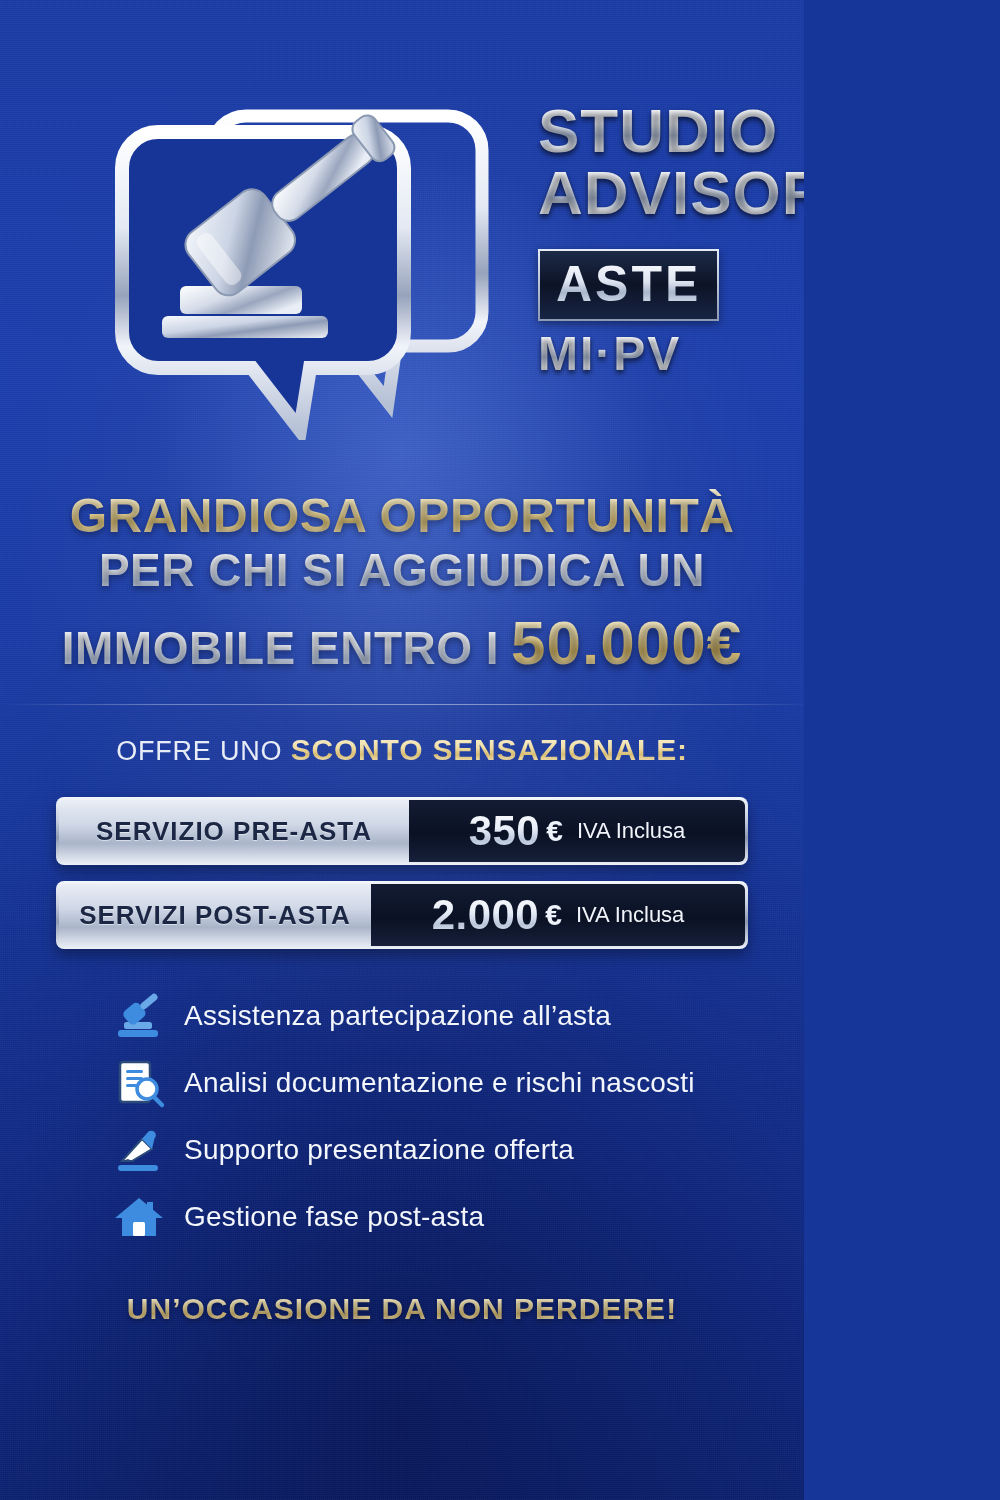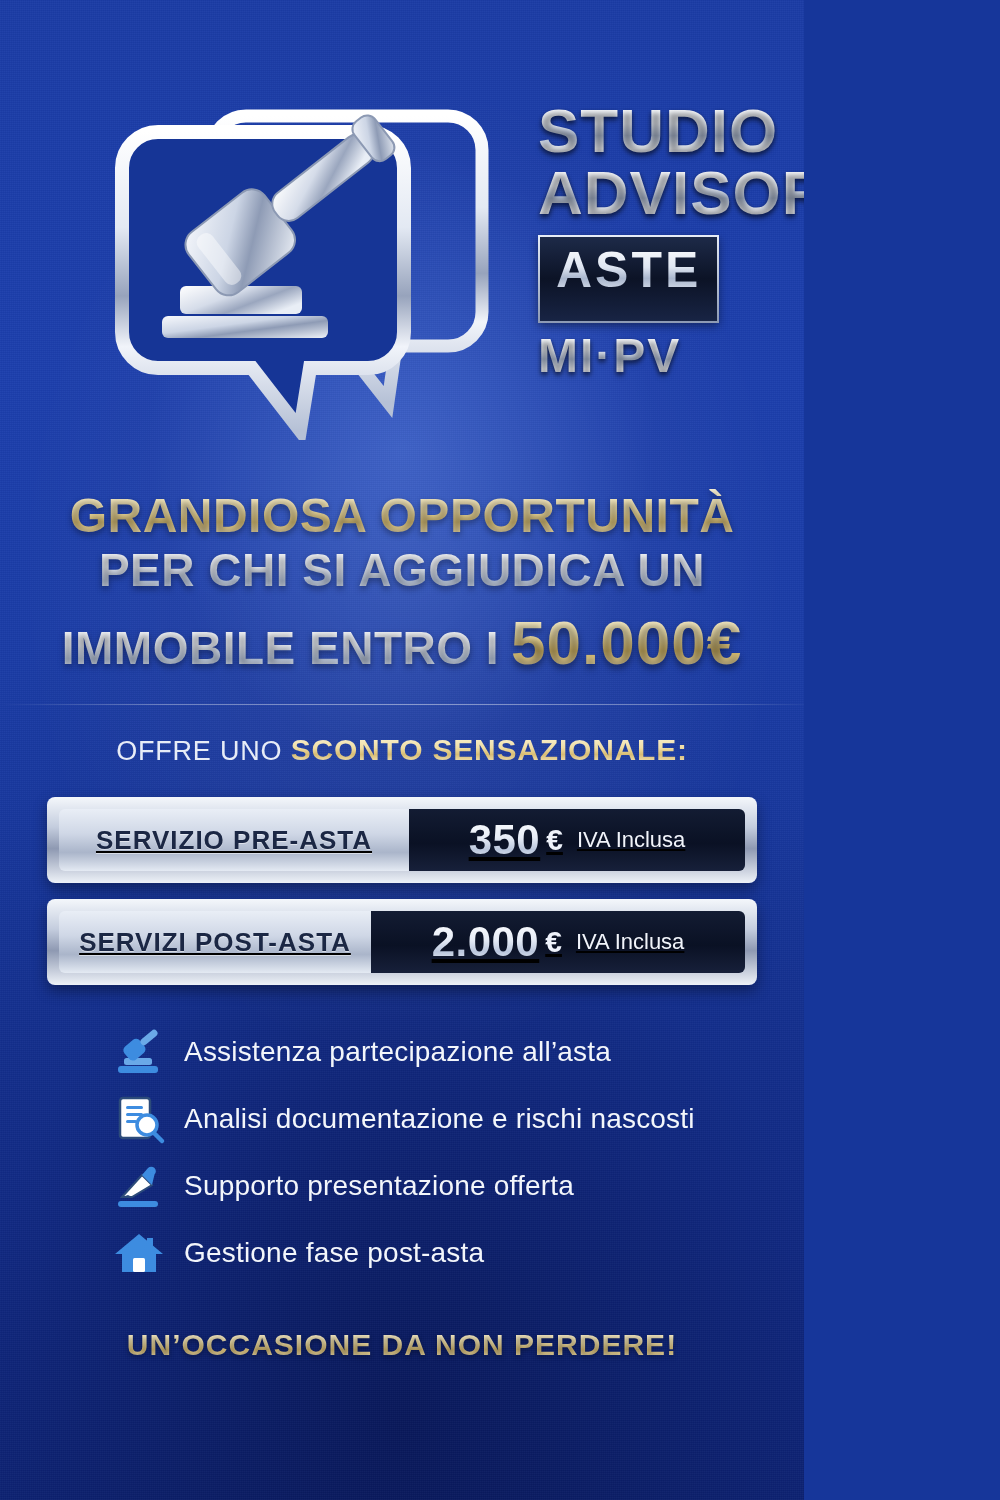--- a/index.html
+++ b/index.html
@@ -70,22 +70,22 @@
     -webkit-background-clip: text;
     background-clip: text;
     color: transparent;
     text-shadow: 0 3px 5px rgba(0,0,0,0.35);
     filter: drop-shadow(0 2px 2px rgba(0,0,0,0.35));
   }
   .brand-1 { font-size: 62px; }
   .brand-2 { font-size: 62px; margin-top: 4px; }
   .brand-aste-wrap {
     display: inline-block;
-    margin-top: 12px;
-    padding: 4px 16px 22px 16px;
+    margin-top: 26px;
+    padding: 4px 16px 6px 16px;
     background: linear-gradient(180deg, #1d2a48 0%, #0c1326 50%, #182444 100%);
     border: 2px solid;
     border-image: linear-gradient(180deg, #e6ecf6, #8d9ab4) 1;
     border-radius: 4px;
     box-shadow: 0 3px 8px rgba(0,0,0,0.4);
   }
   .brand-aste {
     font-size: 50px;
     font-weight: bold;
     letter-spacing: 3px;
@@ -184,24 +184,23 @@
     flex-direction: column;
     align-items: center;
     gap: 16px;
   }
   .bar {
     width: 686px;
     height: 62px;
     display: flex;
     align-items: stretch;
     border-radius: 8px;
-    padding: 12px;
+    padding: 3px;
     background: linear-gradient(180deg, #f4f7fb 0%, #c4cdde 35%, #8e99b2 60%, #eef2f8 100%);
     box-shadow: 0 6px 14px rgba(0,0,0,0.35);
-    text-decoration: underline;
   }
   .bar-left {
     flex: 1 1 auto;
     display: flex;
     align-items: center;
     justify-content: center;
     border-radius: 6px 0 0 6px;
     background: linear-gradient(180deg, #e9eef6 0%, #cfd7e6 40%, #aab5ca 70%, #e4eaf3 100%);
   }
   .bar-left-label {

